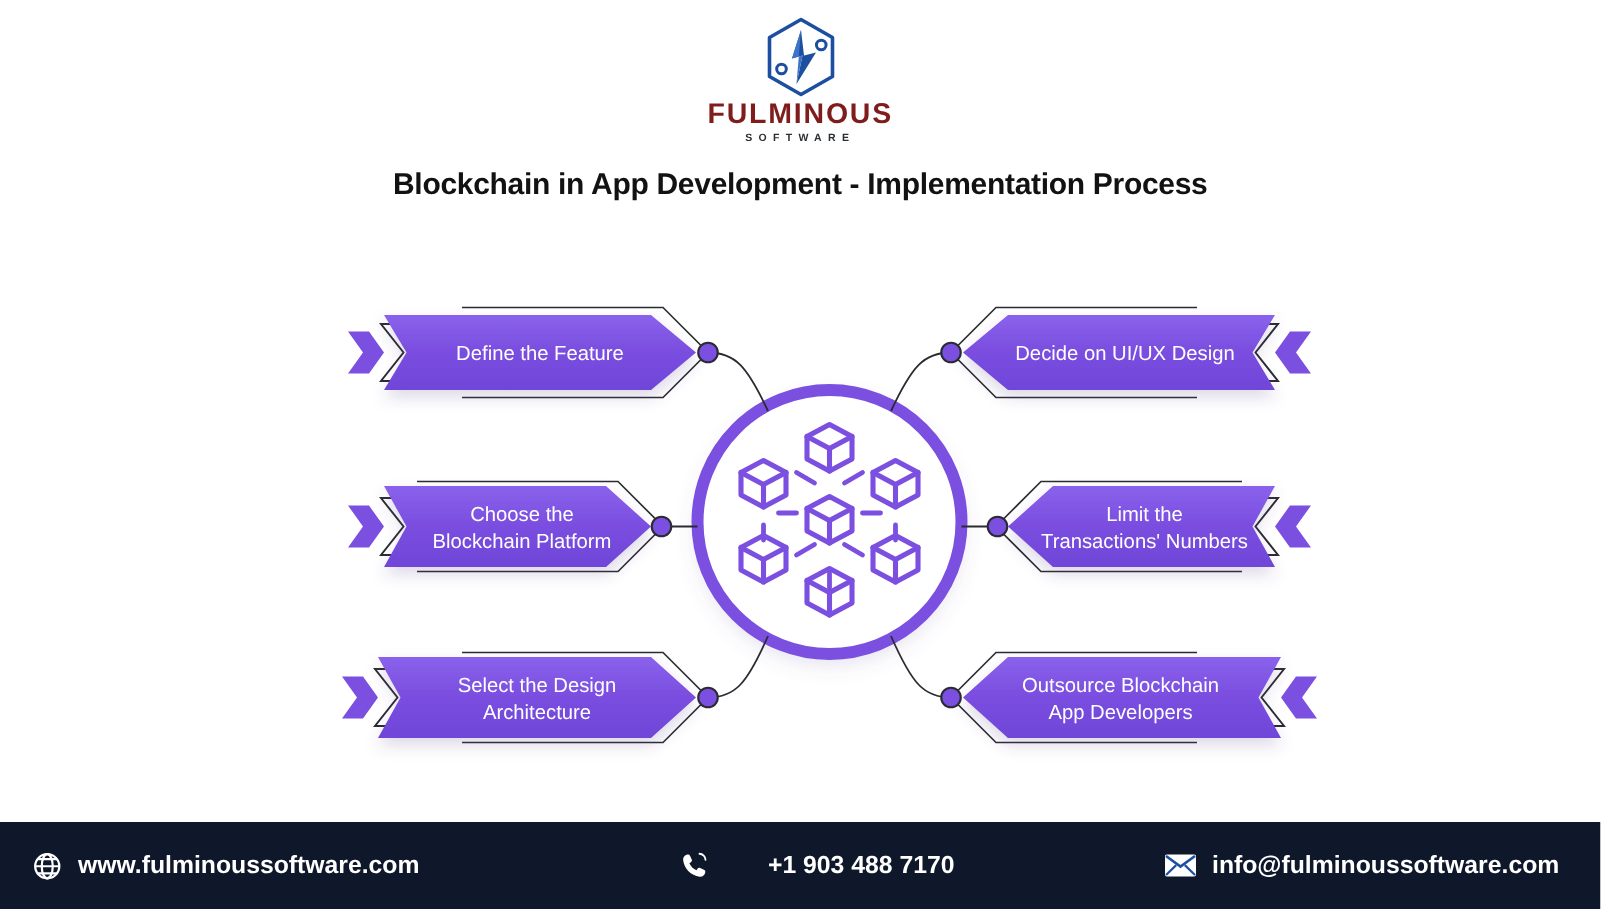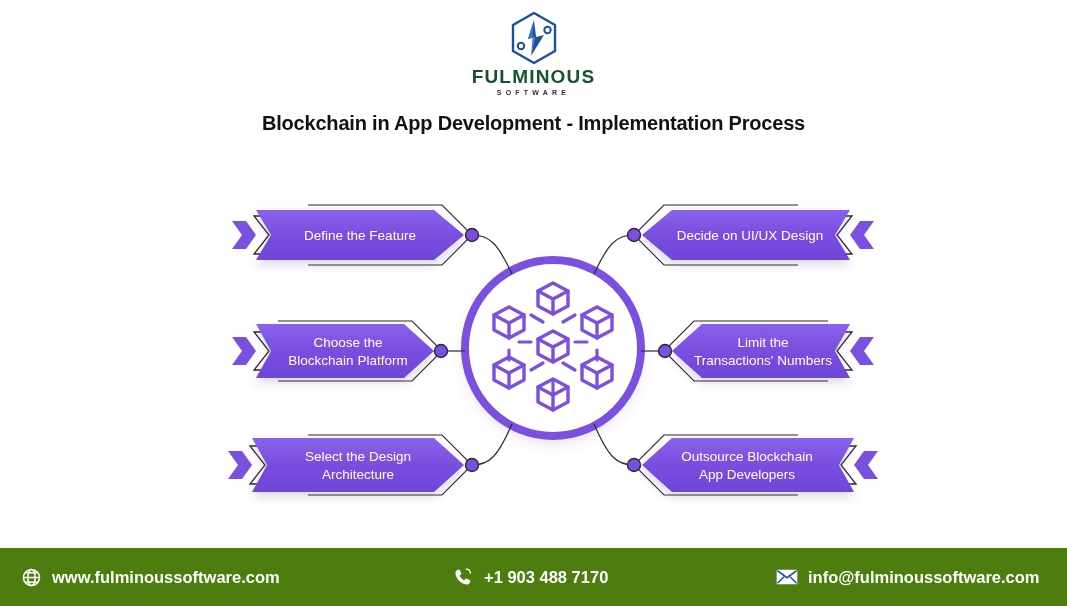--- a/index.html
+++ b/index.html
@@ -37,21 +37,21 @@
   .logo-mark {
     width: 60px;
     height: 56px;
     display: block;
   }
   .logo-wordmark {
     margin-top: 1px;
     font-size: 19px;
     letter-spacing: 1.2px;
     font-weight: 700;
-    color: #14532d;
+    color: #7f1d1d;
     line-height: 1;
   }
   .logo-sub {
     margin-top: 3px;
     font-size: 7px;
     letter-spacing: 4.2px;
     font-weight: 700;
     color: #2a2f35;
     line-height: 1;
   }
@@ -90,35 +90,35 @@
     font-weight: 400;
   }
 
   
   .footer {
     position: absolute;
     left: 0;
     bottom: 0;
     width: 1067px;
     height: 58px;
-    background: #4d7c0f;
+    background: #0f172a;
     display: flex;
     align-items: center;
   }
   .footer-item {
     display: flex;
     align-items: center;
     color: #ffffff;
     font-size: 16.5px;
     font-weight: 700;
     white-space: nowrap;
   }
   .footer-item .ftxt { line-height: 1; }
   .f-web  { position: absolute; left: 20px; }
-  .f-phone{ position: absolute; left: 452px; }
+  .f-phone{ position: absolute; left: 452px; gap: 28px; }
   .f-mail { position: absolute; left: 760px; margin-left: 16px; }
   .footer-icon {
     display: inline-flex;
     align-items: center;
     justify-content: center;
     margin-right: 10px;
     width: 22px;
     height: 22px;
     flex: 0 0 auto;
   }

